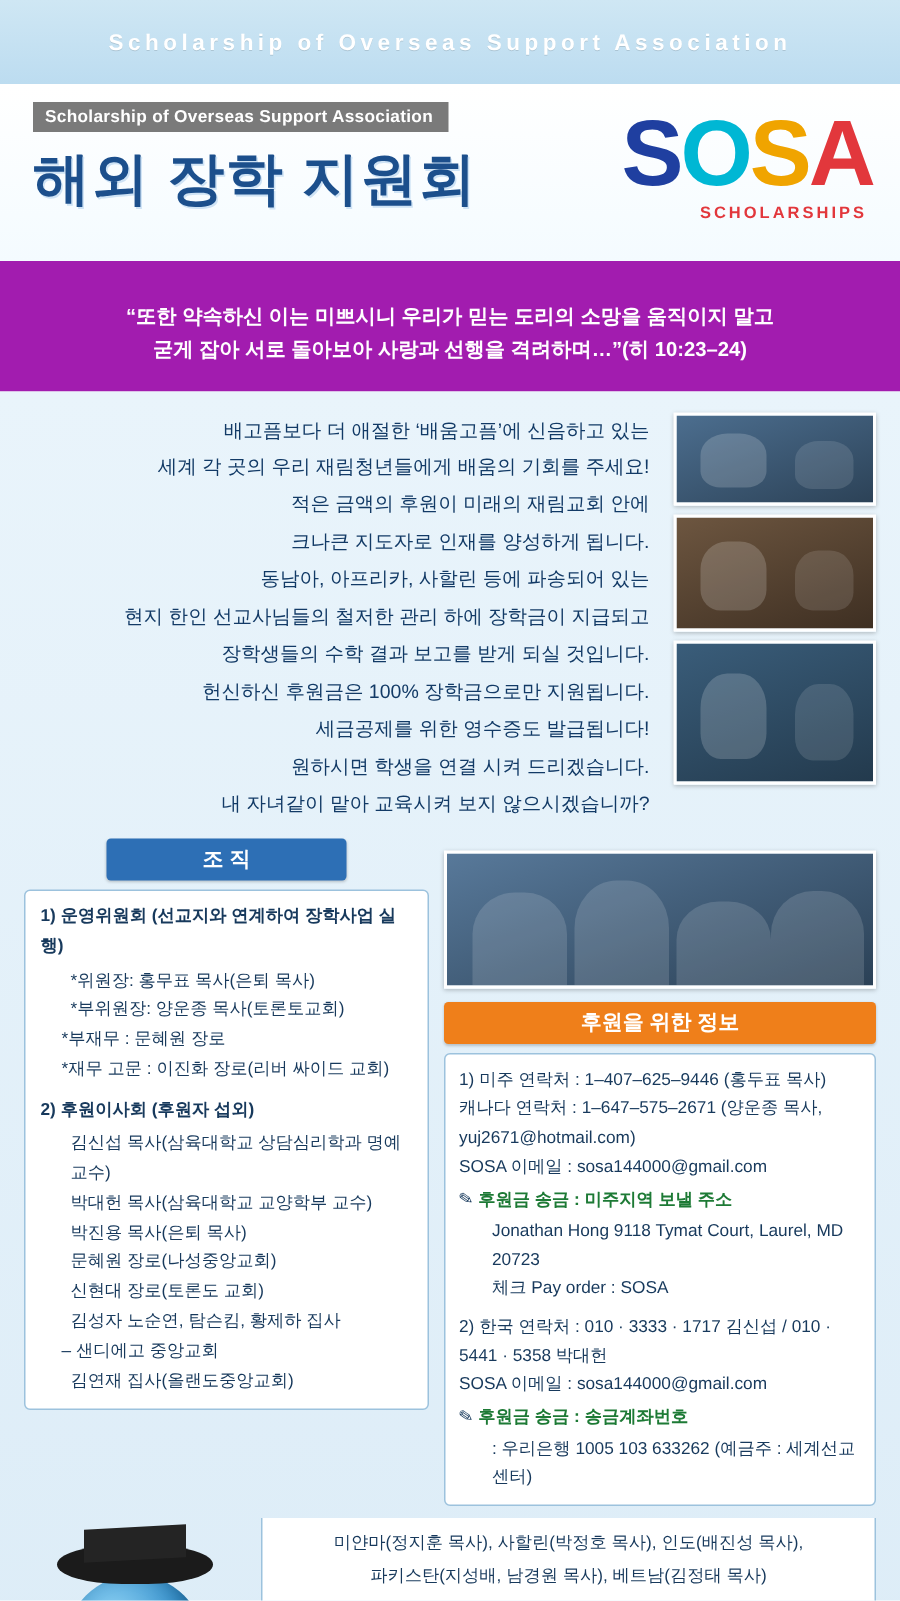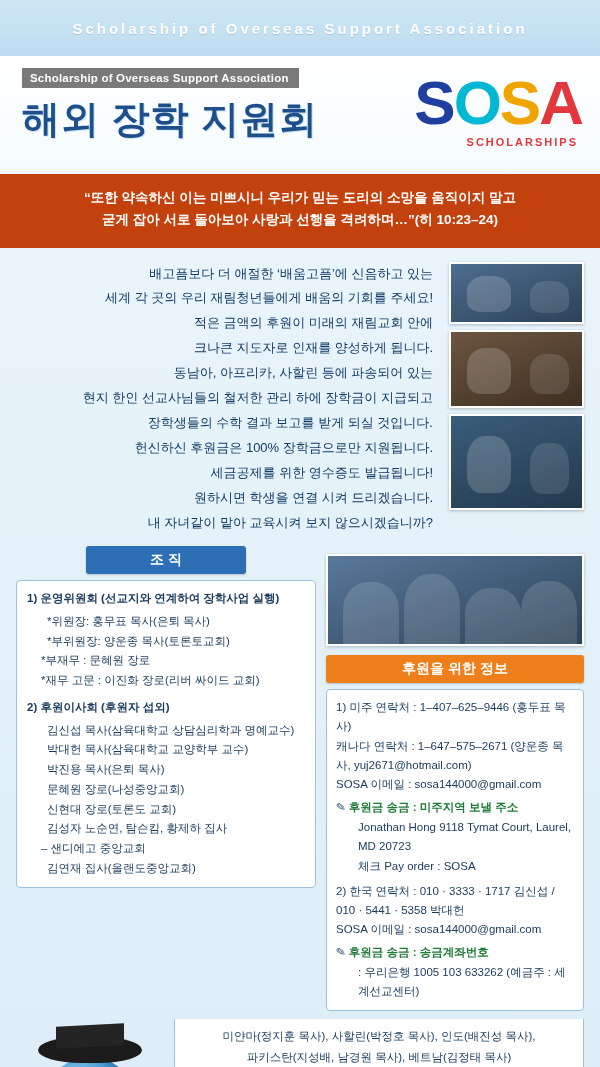--- a/index.html
+++ b/index.html
@@ -50,22 +50,22 @@
   .sosa-logo .o1 { color:#00b7d4; }
   .sosa-logo .s2 { color:#f0a400; }
   .sosa-logo .a1 { color:#e2373c; }
   .sosa-sub {
     position:absolute; right:22px; top:78px;
     color:#e2373c; font-size:11px; font-weight:bold; letter-spacing:2px;
   }
 
   
   .verse {
-    background:#c2410c; color:#ffffff;
-    padding:13px 20px 16px 20px;
+    background:#a21caf; color:#ffffff;
+    padding:26px 20px 16px 20px;
     text-align:center; font-size:13.5px; font-weight:bold; line-height:1.65;
   }
 
   
   .body-area {
     background: linear-gradient(#e9f4fb, #dcecf7);
     padding: 14px 16px 10px 16px;
     min-height: 300px;
     position:relative;
   }
@@ -91,21 +91,21 @@
   
   .pill {
     background:#2d6fb5; color:#ffffff; font-weight:bold; font-size:14px;
     text-align:center; padding:5px 0; border-radius:3px;
     box-shadow: 0 1px 2px rgba(0,0,0,.2);
   }
   .pill.orange { background:#ef7f1a; }
 
   
   .cols { display:flex; gap:10px; padding:0 16px; margin-top:6px; }
-  .col-left { width:300px; }
+  .col-left { width:270px; }
   .col-right { flex:1; }
 
   .card {
     background:#ffffff; border:1px solid #9cc2dd; border-radius:4px;
     padding:8px 10px; font-size:11.5px; color:#17395c; line-height:1.72;
   }
   .org-head { margin-bottom:3px; }
   .ind { padding-left:8px;margin-left:12px; }
   .ind2 { padding-left:14px; }
   .bold { font-weight:bold; }

